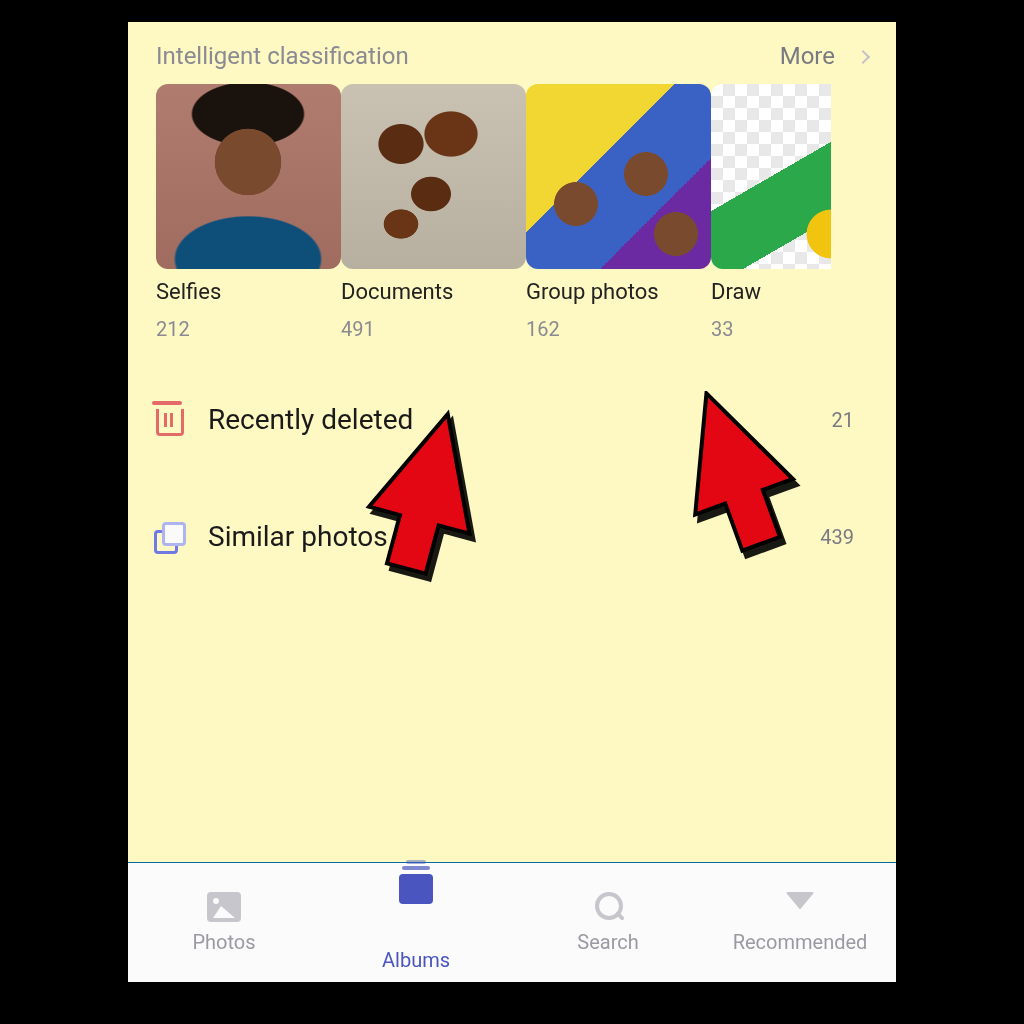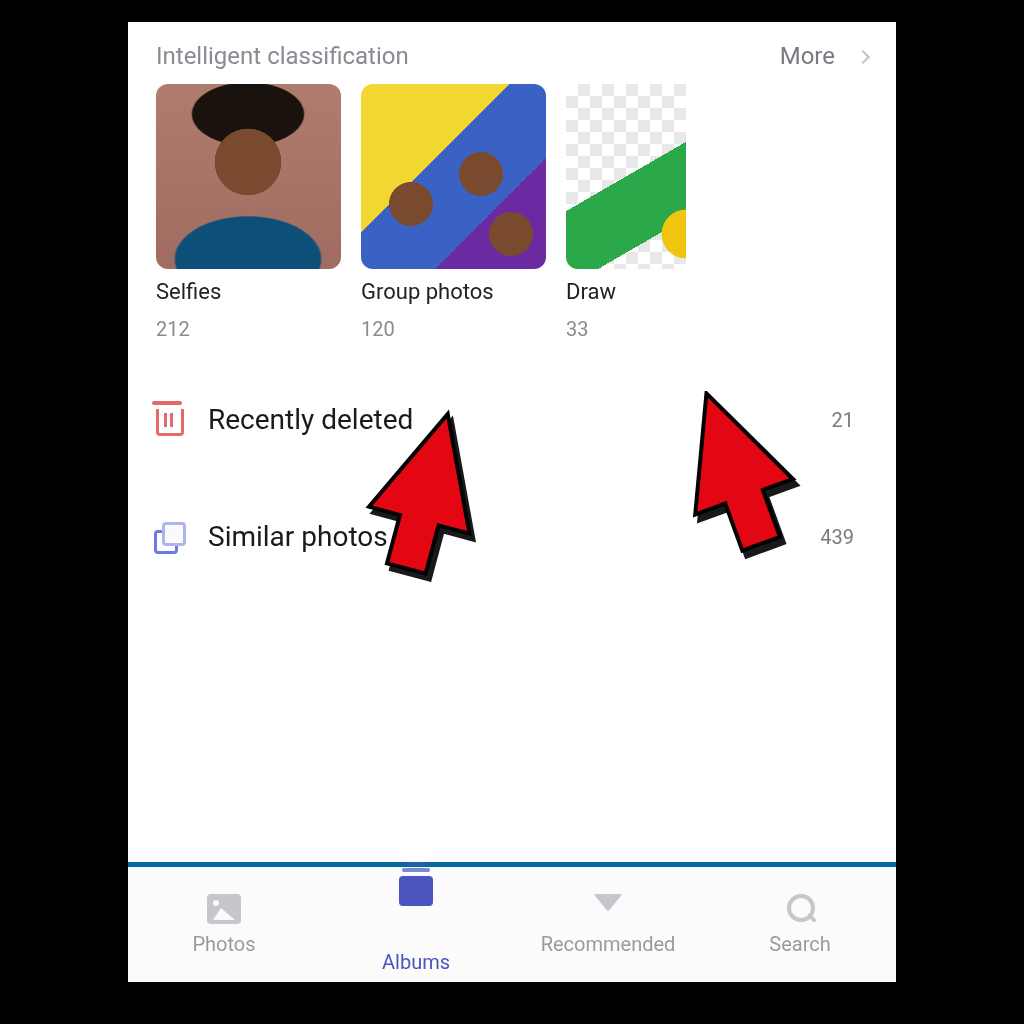--- a/index.html
+++ b/index.html
@@ -7,21 +7,21 @@
   body {
     background: #000;
     font-family: -apple-system, BlinkMacSystemFont, "Segoe UI", Roboto, sans-serif;
     display: flex;
     align-items: flex-start;
     justify-content: center;
   }
   .phone {
     width: 768px;
     height: 960px;
-    background: #ffffff;
+    background: #fef9c3;
     margin-top: 22px;
     display: flex;
     flex-direction: column;
     overflow: hidden;
     position: relative;
   }
   .section-header {
     display: flex;
     align-items: center;
     justify-content: space-between;
@@ -42,21 +42,20 @@
   }
   .more-link .chev {
     width: 10px; height: 10px;
     border-top: 2px solid #c2c2c8;
     border-right: 2px solid #c2c2c8;
     transform: rotate(45deg);
     margin-top: 2px;
   }
   .hscroll {
     display: flex;
-    gap: 20px;
     padding: 0 0 0 28px;
     overflow: hidden;
   }
   .album-card { width: 185px; flex: 0 0 185px; cursor: pointer; }
   .album-card.cut { width: 120px; flex: 0 0 120px; }
   .thumb {
     width: 185px; height: 185px;
     border-radius: 12px;
     background-size: cover;
     background-position: center;
@@ -168,21 +167,21 @@
     content:""; position:absolute; left:0; top:6px; width:18px; height:18px;
     border:3px solid #7078e6; border-radius:4px;
   }
   .similar-icon::after{
     content:""; position:absolute; left:8px; top:-2px; width:18px; height:18px;
     border:3px solid #aeb4f0; border-radius:4px; background:#fafafb;
   }
   .navbar {
     margin-top: auto;
     height: 120px;
-    border-top: 5px solid #0369a1;
+    border-top: 1px solid #0369a1;
     display: flex;
     background: #fbfbfc;
   }
   .nav-item {
     flex: 1;
     display: flex;
     flex-direction: column;
     align-items: center;
     justify-content: center;
     gap: 8px;
@@ -261,23 +260,28 @@
     </div>
   </div>
 
   <div class="hscroll">
     <div class="album-card">
       <div class="thumb selfie"></div>
       <div class="album-label">Selfies</div>
       <div class="album-count">212</div>
     </div>
     <div class="album-card">
+      <div class="thumb docs"></div>
+      <div class="album-label">Documents</div>
+      <div class="album-count">491</div>
+    </div>
+    <div class="album-card">
       <div class="thumb group"></div>
       <div class="album-label">Group photos</div>
-      <div class="album-count">120</div>
+      <div class="album-count">162</div>
     </div>
     <div class="album-card cut">
       <div class="thumb draw"></div>
       <div class="album-label">Draw</div>
       <div class="album-count">33</div>
     </div>
   </div>
 
   <div class="list">
     <div class="list-item">
@@ -310,22 +314,22 @@
   <div class="navbar">
     <div class="nav-item">
       <div class="ico ico-photos"></div>
       <div class="nav-label">Photos</div>
     </div>
     <div class="nav-item active">
       <div class="ico ico-albums"></div>
       <div class="nav-label">Albums</div>
     </div>
     <div class="nav-item">
+      <div class="ico ico-search"></div>
+      <div class="nav-label">Search</div>
+    </div>
+    <div class="nav-item">
       <div class="ico ico-reco"></div>
       <div class="nav-label">Recommended</div>
     </div>
-    <div class="nav-item">
-      <div class="ico ico-search"></div>
-      <div class="nav-label">Search</div>
-    </div>
   </div>
 
 </div>
 
 </body></html>

